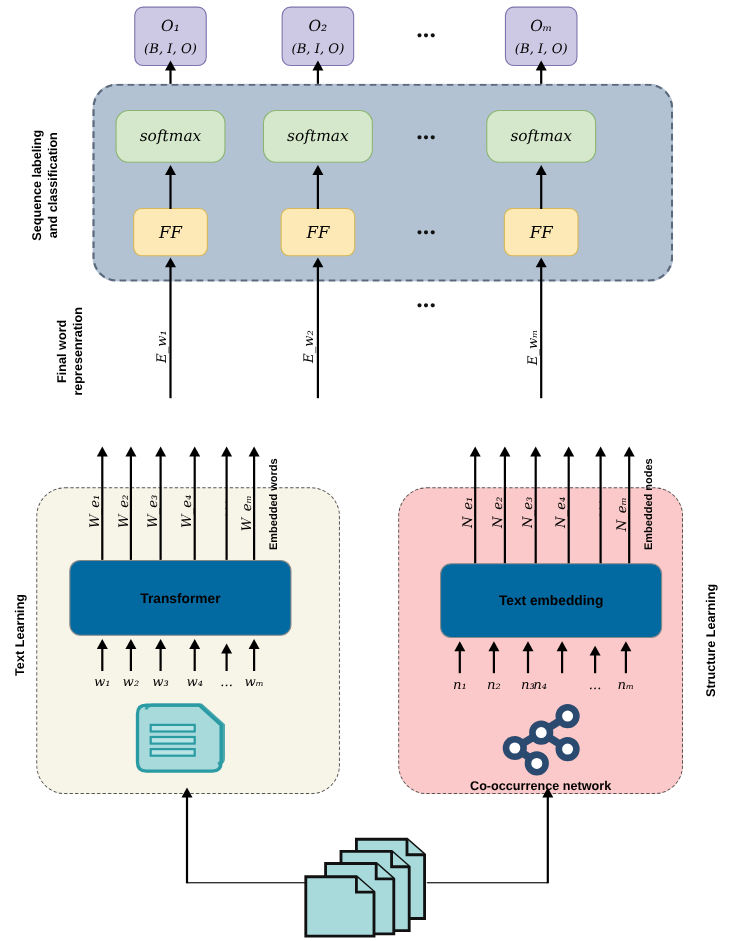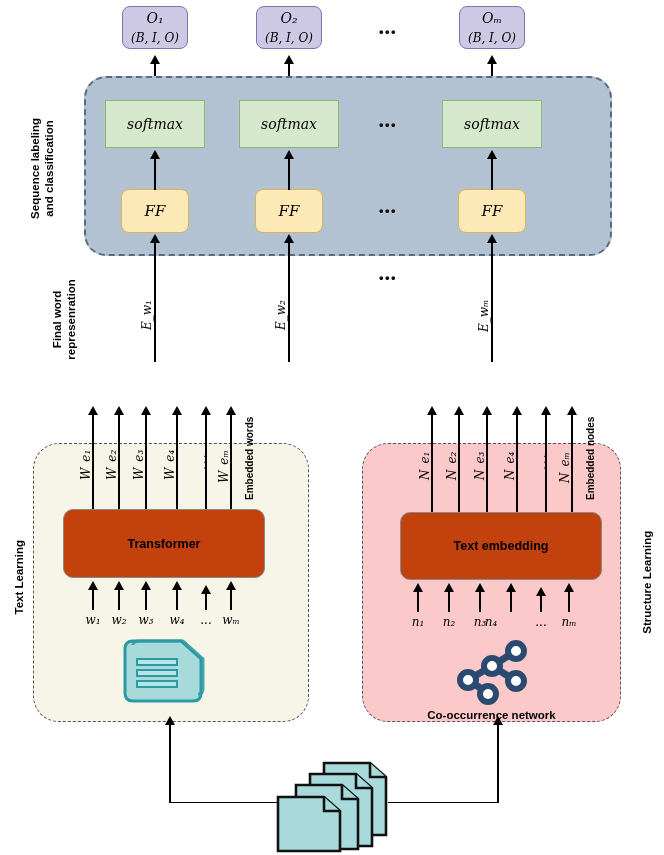--- a/index.html
+++ b/index.html
@@ -6,44 +6,44 @@
   body{width:664px;height:855px;position:relative;overflow:hidden;
        font-family:"Liberation Sans",sans-serif;color:#000;}
   .stage{position:absolute;left:0;top:0;width:664px;height:855px;}
 
   .abs{position:absolute;}
 
   
   .box{position:absolute;box-sizing:border-box;display:flex;align-items:center;
        justify-content:center;text-align:center;}
 
-  .out-box{width:66px;height:43px;border:1px solid #7b74ad;border-radius:8px;
+  .out-box{width:66px;height:54px;border:1px solid #7b74ad;border-radius:8px;
            background:#cdc8e3;flex-direction:column;gap:5px;}
   .out-box .l1{font-family:"DejaVu Serif",serif;font-style:italic;font-size:14px;}
   .out-box .l2{font-family:"DejaVu Serif",serif;font-style:italic;font-size:12px;}
 
-  .softmax-box{width:100px;height:48px;border:1px solid #8ab573;border-radius:0;
+  .softmax-box{width:100px;height:48px;border:1px solid #8ab573;border-radius:12px;
                background:#d5e8cb;font-family:"DejaVu Serif",serif;font-style:italic;font-size:14px;}
   .ff-box{width:68px;height:44px;border:1px solid #d6b656;border-radius:8px;
           background:#fde9b6;font-family:"DejaVu Serif",serif;font-style:italic;font-size:15px;}
 
   .seq-panel{position:absolute;left:84px;top:76px;width:528px;height:180px;
              background:#b3c2d2;border:2px dashed #5a6a7c;border-radius:22px;box-sizing:border-box;}
 
   .concat-box{position:absolute;left:63px;top:361px;width:539px;height:42px;
               background:#d7e4f7;border:1px solid #7ea6d9;border-radius:9px;
               display:flex;align-items:center;justify-content:center;
               font-size:12.5px;font-weight:bold;letter-spacing:.2px;}
 
   .left-panel{position:absolute;left:33px;top:443px;width:276px;height:279px;
               background:#f7f4e8;border:1.5px dashed #555;border-radius:26px;box-sizing:border-box;}
   .right-panel{position:absolute;left:362px;top:443px;width:259px;height:279px;
                background:#fbc9c9;border:1.5px dashed #555;border-radius:26px;box-sizing:border-box;}
 
-  .proc-box{position:absolute;background:#c2410c;border:1px solid #8a8a8a;border-radius:10px;
+  .proc-box{position:absolute;background:#0369a1;border:1px solid #8a8a8a;border-radius:10px;
             display:flex;align-items:center;justify-content:center;
             font-size:12.5px;font-weight:bold;}
 
   
   .side-label{position:absolute;font-size:11.5px;font-weight:bold;line-height:1.25;
               text-align:center;white-space:pre-line;}
   .rot-left{transform:rotate(-90deg);transform-origin:center center;}
 
   .vtxt{position:absolute;font-family:"DejaVu Serif",serif;font-style:italic;font-size:12px;
         transform:rotate(-90deg);transform-origin:left top;white-space:nowrap;}

